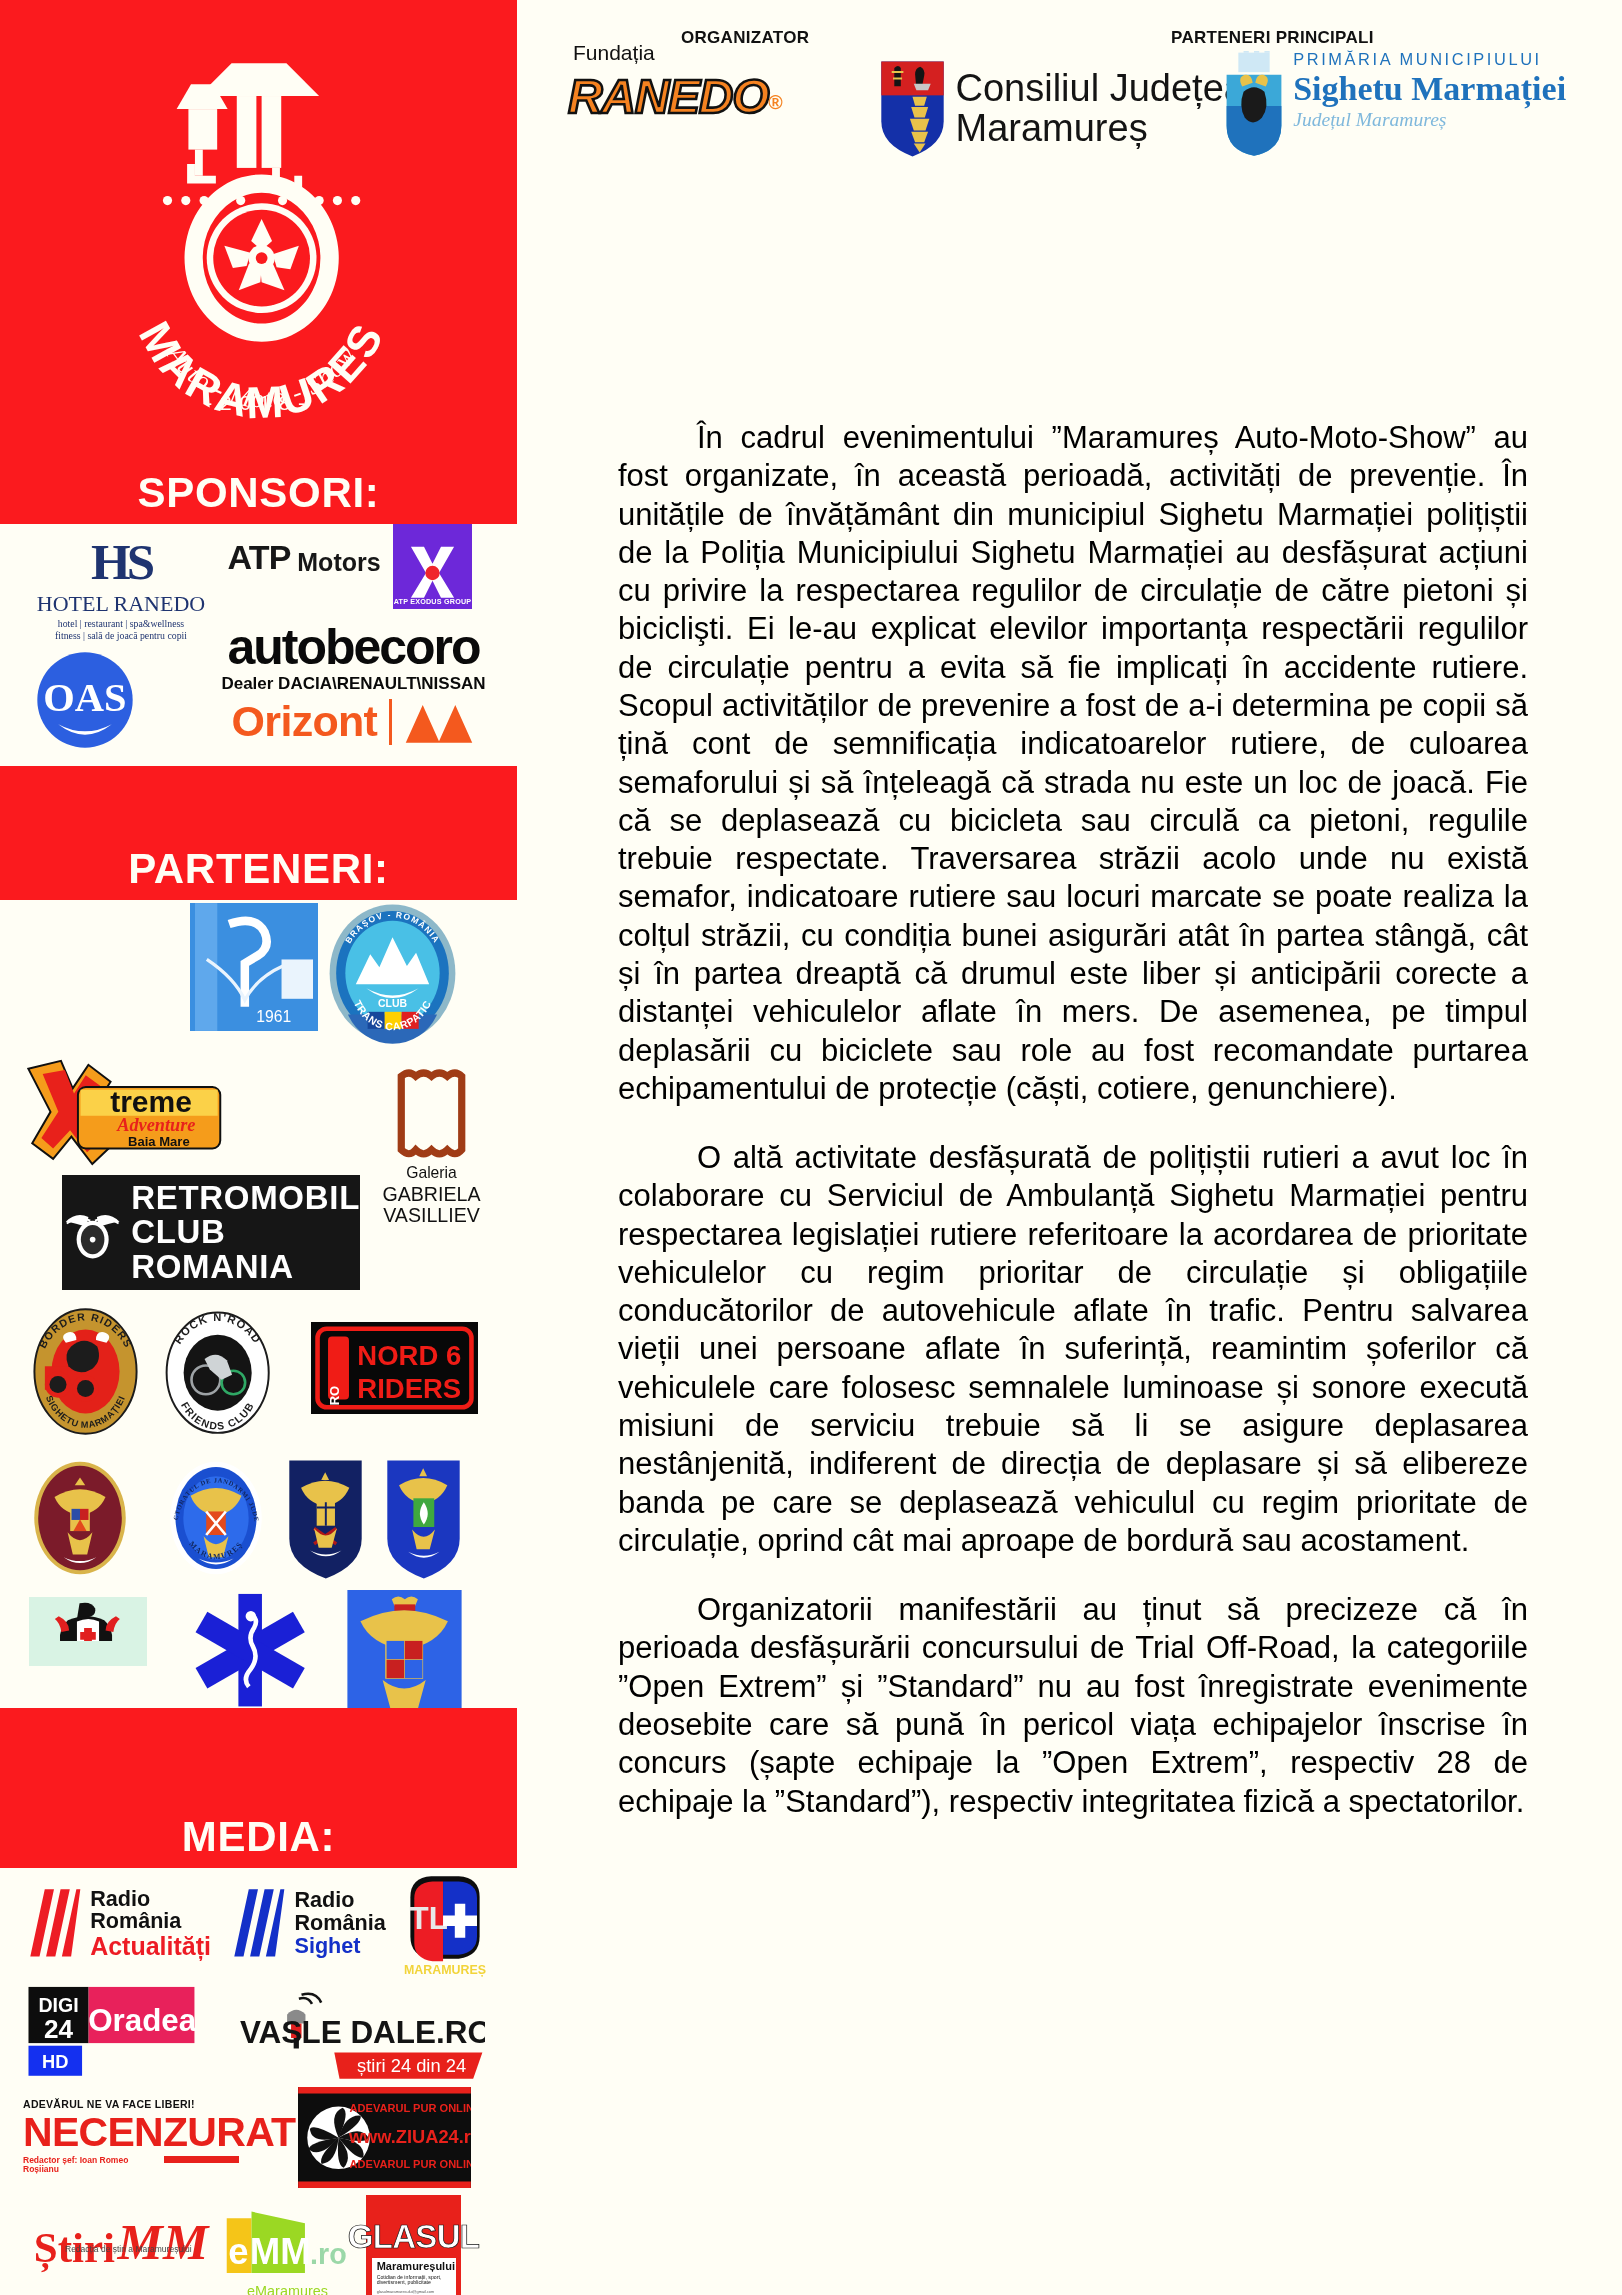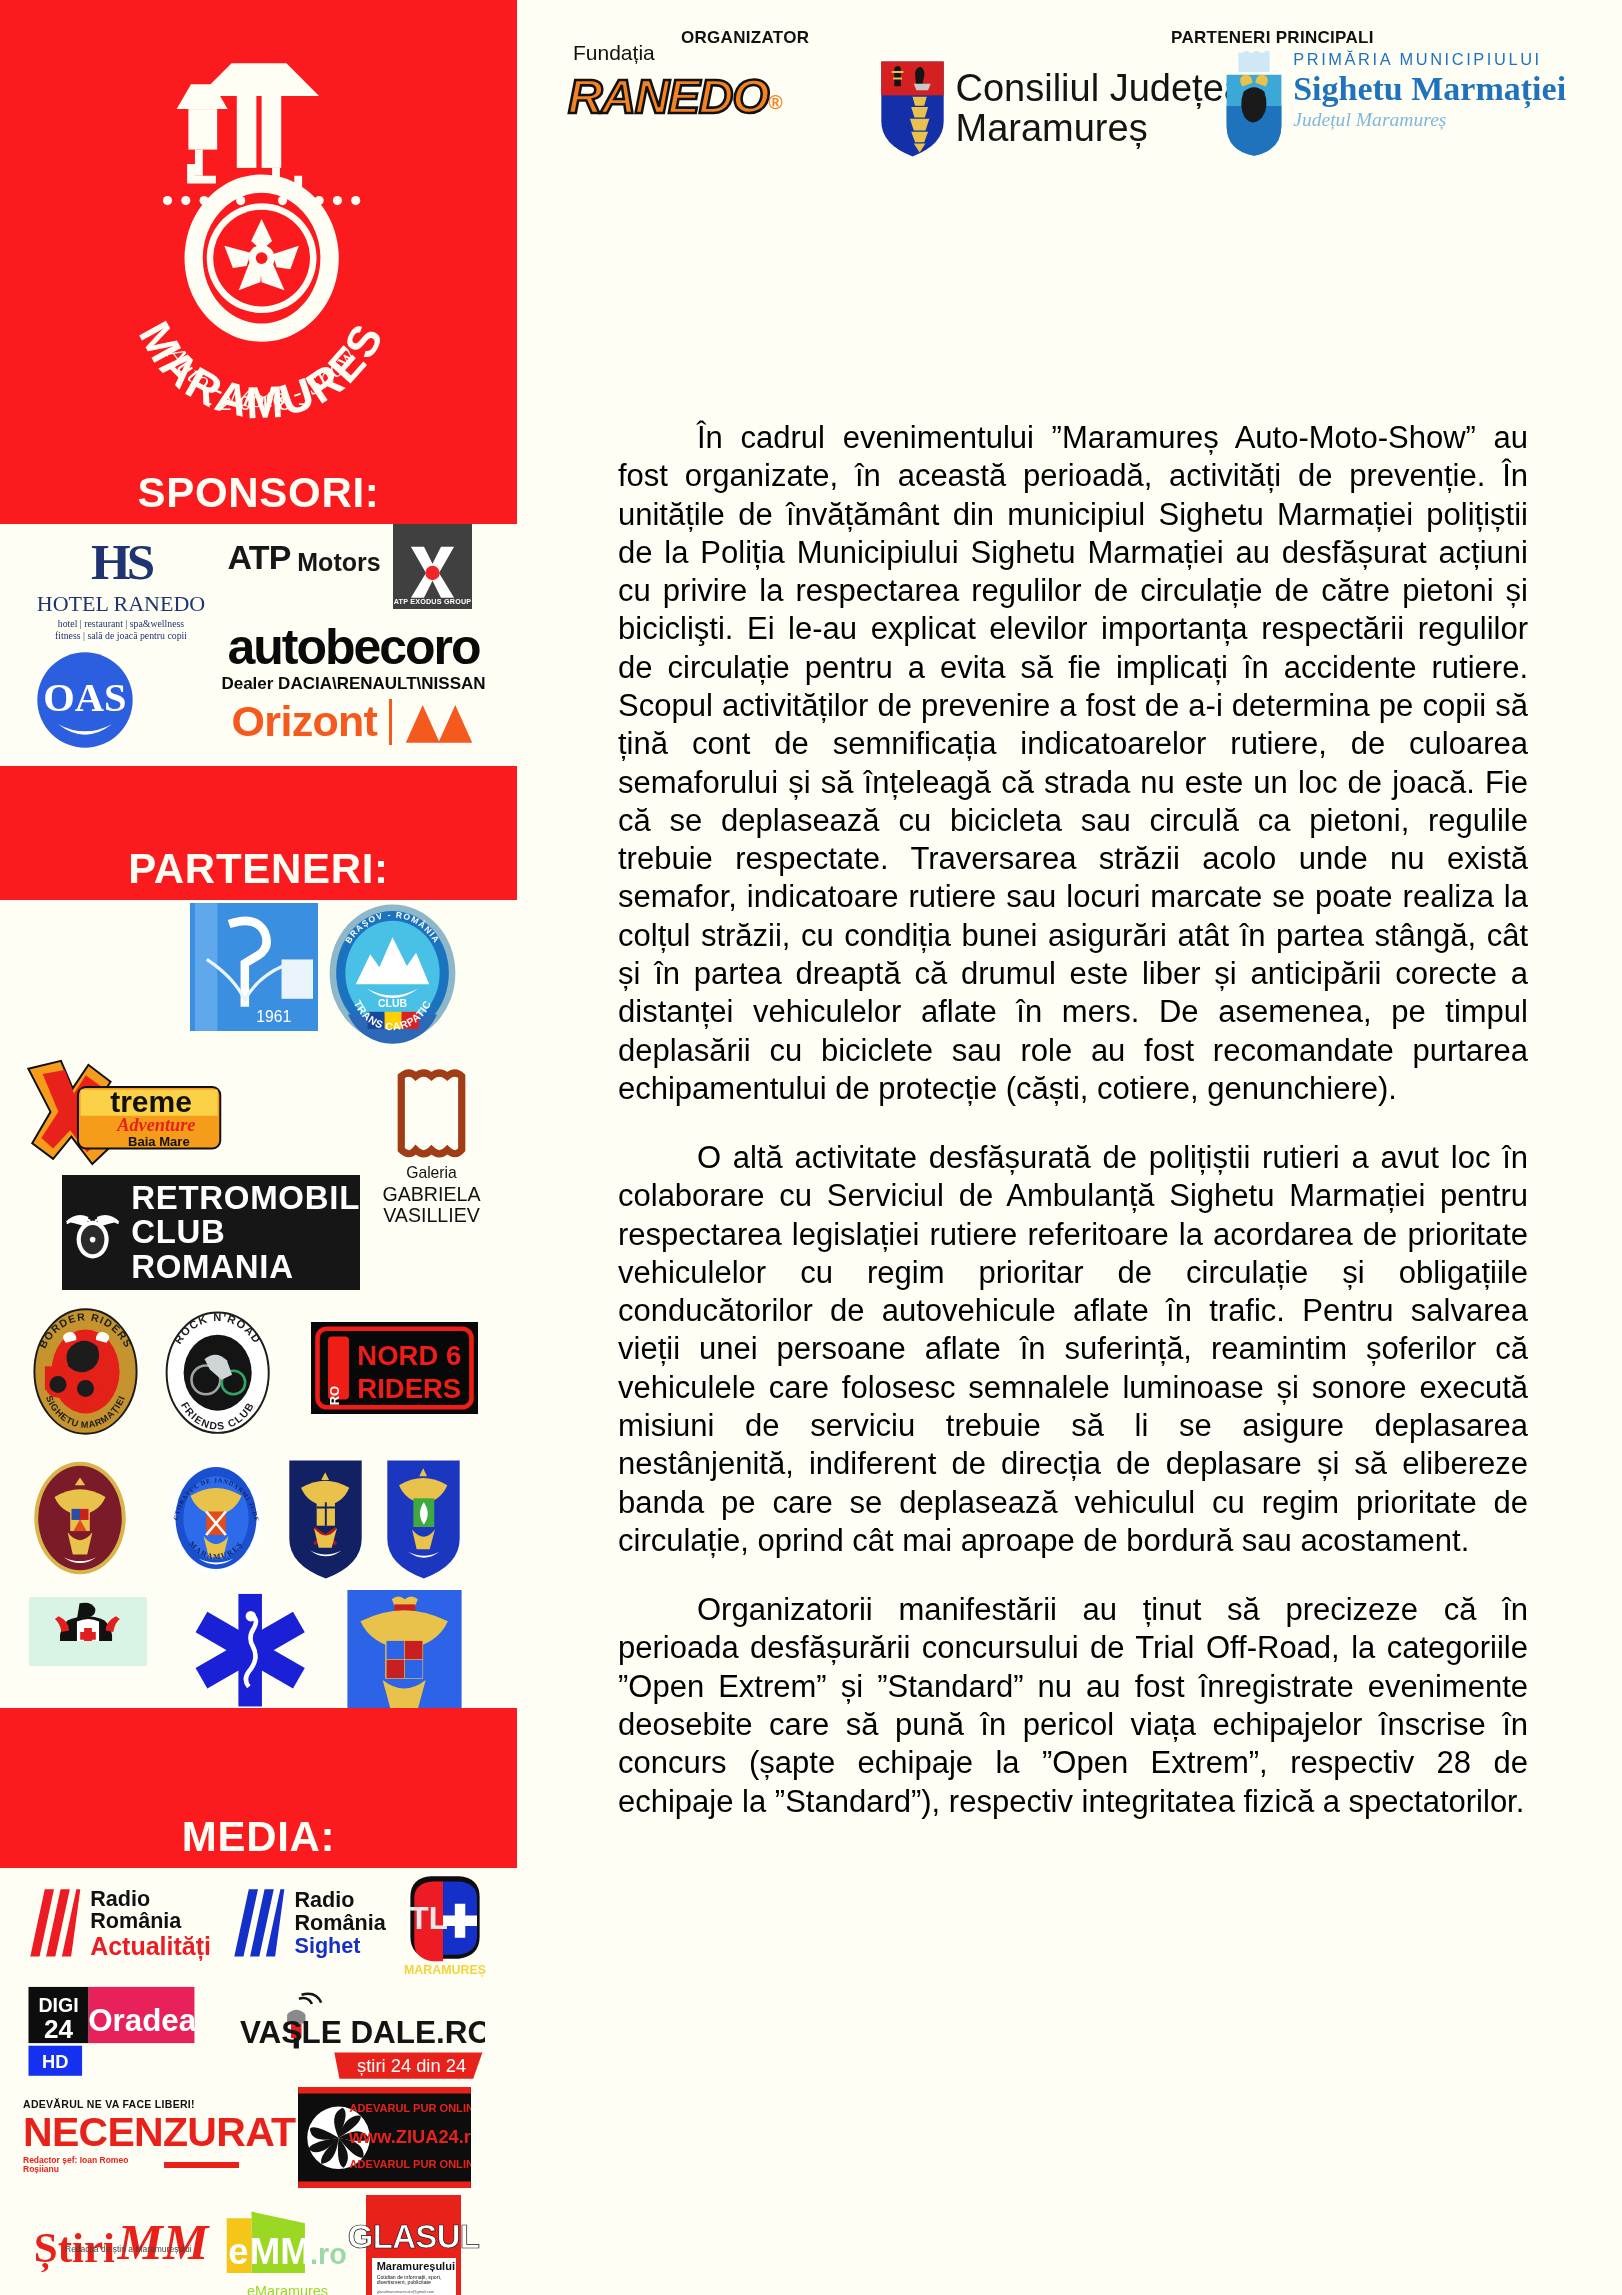--- a/index.html
+++ b/index.html
@@ -139,21 +139,21 @@
       <div class="t" style="font-family:'Liberation Serif',serif;font-size:22px;color:#1F3470;letter-spacing:0px;margin-top:2.6px;">HOTEL RANEDO</div>
       <div class="t" style="font-family:'Liberation Serif',serif;font-size:9.8px;color:#1F3470;margin-top:3.9px;">hotel  |  restaurant  |  spa&amp;wellness</div>
       <div class="t" style="font-family:'Liberation Serif',serif;font-size:9.8px;color:#1F3470;margin-top:2px;">fitness  |  sală de joacă pentru copii</div>
     </div>
 
     <div class="logo-tile" style="left:222px;top:6.5px;width:164px;height:46px;align-items:flex-end;">
       <span class="t" style="font-size:34px;font-weight:bold;color:#171717;letter-spacing:-0.7px;">ATP</span>
       <span class="t" style="font-size:25px;font-weight:bold;color:#171717;margin-left:6.5px;">Motors</span>
     </div>
 
-    <div class="logo-tile" style="left:393px;top:1.3px;width:79px;height:85px;background:#404040;flex-direction:column;justify-content:flex-end;">
+    <div class="logo-tile" style="left:393px;top:1.3px;width:79px;height:85px;background:#6d28d9;flex-direction:column;justify-content:flex-end;">
       <svg width="51" height="54" viewBox="0 0 78 82">
         <path d="M6 4 h20 l13 26 l13 -26 h20 l-23 40 l23 38 h-20 l-13 -26 l-13 26 h-20 l23 -38 z" fill="#FFFFFF"></path>
         <circle cx="39" cy="44" r="11" fill="#F0262B"></circle>
       </svg>
       <div class="t bold" style="font-size:7.2px;color:#fff;margin-bottom:3.9px;letter-spacing:0.2px;">ATP EXODUS GROUP</div>
     </div>
 
     <div class="logo-tile" style="left:216px;top:98px;width:275px;height:72px;flex-direction:column;">
       <div class="t" style="font-size:50px;font-weight:bold;color:#0A0A0A;letter-spacing:-2px;">autobecoro</div>
       <div class="t bold" style="font-size:17px;color:#0A0A0A;margin-top:1.3px;">Dealer DACIA\RENAULT\NISSAN</div>
@@ -476,21 +476,21 @@
         <text x="6" y="78" font-family="'Liberation Sans',sans-serif" font-size="48" font-weight="bold" fill="#141414">VAS</text>
         <text x="100" y="78" font-family="'Liberation Sans',sans-serif" font-size="48" font-weight="bold" fill="#141414">LE DALE.RO</text>
         <path d="M150 92 h226 l-14 40 h-204z" fill="#E8211B"></path>
         <text x="268" y="122" text-anchor="middle" font-family="'Liberation Sans',sans-serif" font-size="28" fill="#FFFFFF">știri 24 din 24</text>
       </svg>
     </div>
 
     <div class="logo-tile" style="left:23px;top:226px;width:216px;height:85px;flex-direction:column;align-items:flex-start;">
       <div class="t bold" style="font-size:10.5px;color:#101010;letter-spacing:0.3px;">ADEVĂRUL NE VA FACE LIBERI!</div>
       <div class="t bold" style="font-size:41px;color:#E8211B;letter-spacing:-0.7px;margin-top:1.3px;position:relative;">NECENZURAT</div>
-      <div style="display:flex;align-items:center;margin-top:2px;">
+      <div style="display:flex;align-items:flex-start;margin-top:2px;">
         <span class="t bold" style="font-size:8.5px;color:#E8211B;">Redactor șef: Ioan Romeo Roșiianu</span>
         <span style="display:inline-block;width:79px;height:6.5px;background:#E8211B;margin-left:5.2px;"></span>
       </div>
     </div>
 
     <div class="logo-tile" style="left:298px;top:219px;width:173px;height:101px;background:#0D0D0D;">
       <svg width="173" height="101" viewBox="0 0 265 155">
         <rect width="265" height="155" fill="#0D0D0D"></rect>
         <rect x="0" y="0" width="265" height="10" fill="#E8211B"></rect>
         <rect x="0" y="145" width="265" height="10" fill="#E8211B"></rect>

